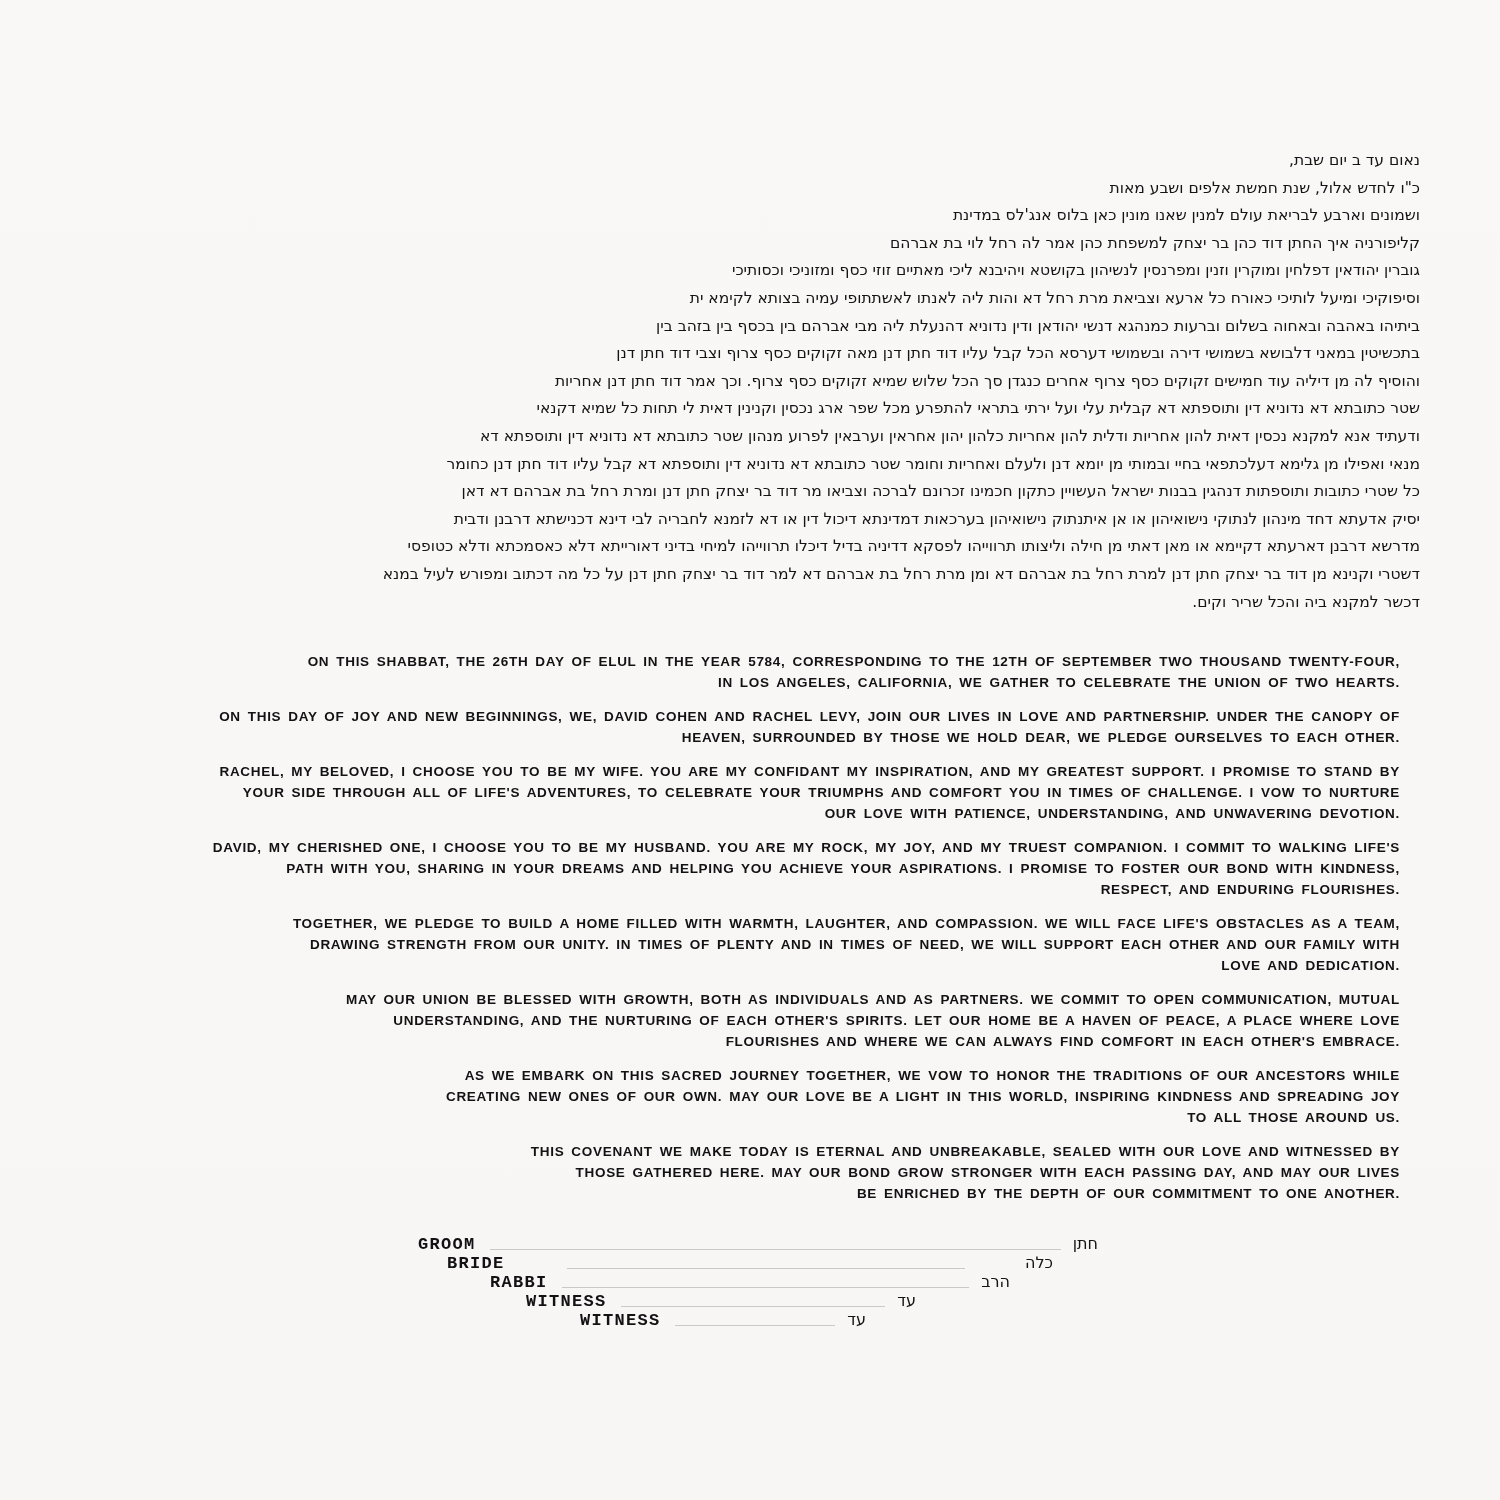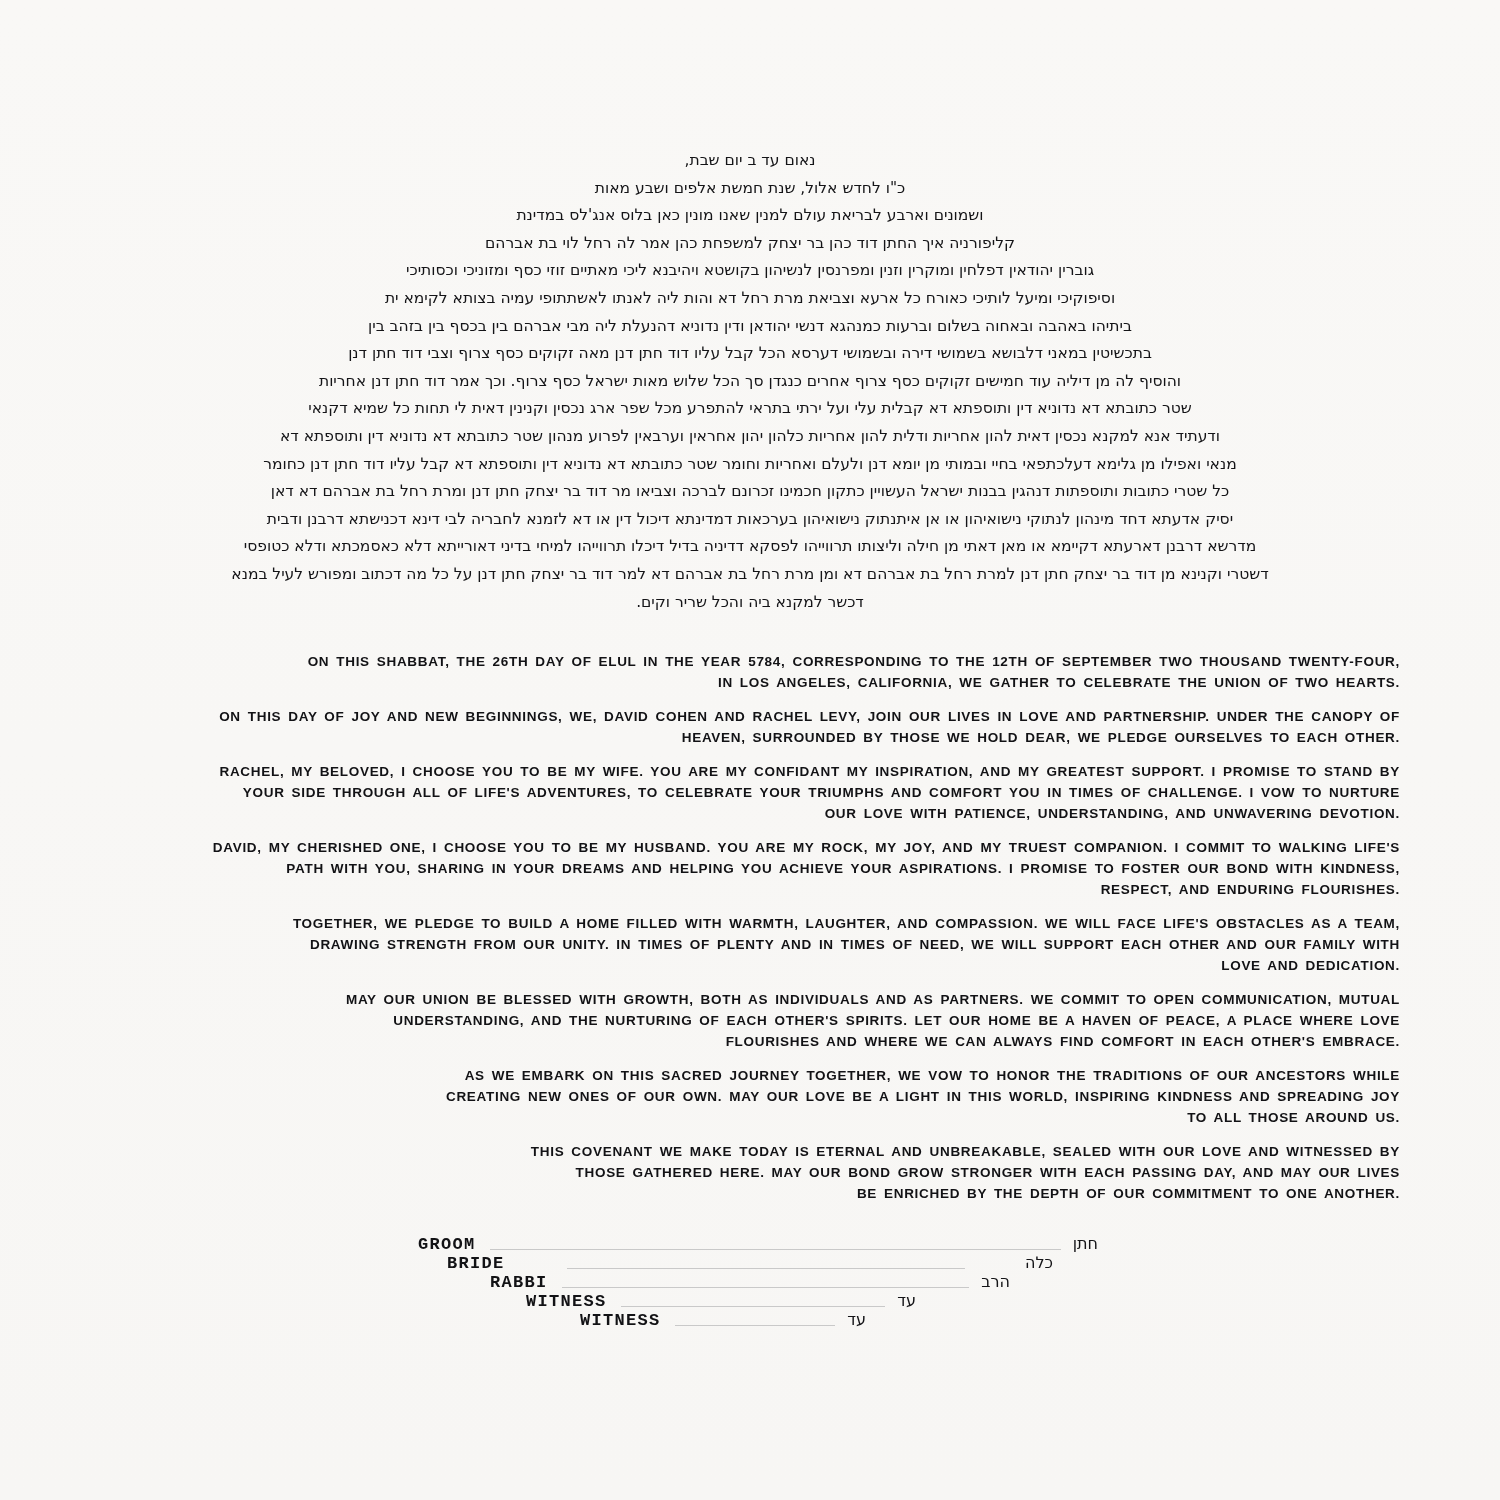--- a/index.html
+++ b/index.html
@@ -22,21 +22,21 @@
     top: 147px;
     left: 80px;
     right: 80px;
     text-align: center;
     direction: rtl;
     font-family: "DejaVu Sans", sans-serif;
     font-size: 15.5px;
     line-height: 27.6px;
     color: #141417;
   }
-  .h-line { white-space: nowrap; }
+  .h-line { white-space: nowrap; text-align: right; }
 
   
   .english-block {
     position: absolute;
     top: 651px;
     left: 100px;
     right: 100px;
     text-align: center;
     font-family: "Liberation Sans", sans-serif;
     font-weight: 700;
@@ -92,21 +92,21 @@
 
   <div class="hebrew-block">
     <div class="h-line">נאום עד ב יום שבת,</div>
     <div class="h-line">כ"ו לחדש אלול, שנת חמשת אלפים ושבע מאות</div>
     <div class="h-line">ושמונים וארבע לבריאת עולם למנין שאנו מונין כאן בלוס אנג'לס במדינת</div>
     <div class="h-line">קליפורניה איך החתן דוד כהן בר יצחק למשפחת כהן אמר לה רחל לוי בת אברהם</div>
     <div class="h-line">גוברין יהודאין דפלחין ומוקרין וזנין ומפרנסין לנשיהון בקושטא ויהיבנא ליכי מאתיים זוזי כסף ומזוניכי וכסותיכי</div>
     <div class="h-line">וסיפוקיכי ומיעל לותיכי כאורח כל ארעא וצביאת מרת רחל דא והות ליה לאנתו לאשתתופי עמיה בצותא לקימא ית</div>
     <div class="h-line">ביתיהו באהבה ובאחוה בשלום וברעות כמנהגא דנשי יהודאן ודין נדוניא דהנעלת ליה מבי אברהם בין בכסף בין בזהב בין</div>
     <div class="h-line">בתכשיטין במאני דלבושא בשמושי דירה ובשמושי דערסא הכל קבל עליו דוד חתן דנן מאה זקוקים כסף צרוף וצבי דוד חתן דנן</div>
-    <div class="h-line">והוסיף לה מן דיליה עוד חמישים זקוקים כסף צרוף אחרים כנגדן סך הכל שלוש מאות ישראל כסף צרוף. וכך אמר דוד חתן דנן אחריות</div>
+    <div class="h-line">והוסיף לה מן דיליה עוד חמישים זקוקים כסף צרוף אחרים כנגדן סך הכל שלוש שמיא זקוקים כסף צרוף. וכך אמר דוד חתן דנן אחריות</div>
     <div class="h-line">שטר כתובתא דא נדוניא דין ותוספתא דא קבלית עלי ועל ירתי בתראי להתפרע מכל שפר ארג נכסין וקנינין דאית לי תחות כל שמיא דקנאי</div>
     <div class="h-line">ודעתיד אנא למקנא נכסין דאית להון אחריות ודלית להון אחריות כלהון יהון אחראין וערבאין לפרוע מנהון שטר כתובתא דא נדוניא דין ותוספתא דא</div>
     <div class="h-line">מנאי ואפילו מן גלימא דעלכתפאי בחיי ובמותי מן יומא דנן ולעלם ואחריות וחומר שטר כתובתא דא נדוניא דין ותוספתא דא קבל עליו דוד חתן דנן כחומר</div>
     <div class="h-line">כל שטרי כתובות ותוספתות דנהגין בבנות ישראל העשויין כתקון חכמינו זכרונם לברכה וצביאו מר דוד בר יצחק חתן דנן ומרת רחל בת אברהם דא דאן</div>
     <div class="h-line">יסיק אדעתא דחד מינהון לנתוקי נישואיהון או אן איתנתוק נישואיהון בערכאות דמדינתא דיכול דין או דא לזמנא לחבריה לבי דינא דכנישתא דרבנן ודבית</div>
     <div class="h-line">מדרשא דרבנן דארעתא דקיימא או מאן דאתי מן חילה וליצותו תרווייהו לפסקא דדיניה בדיל דיכלו תרווייהו למיחי בדיני דאורייתא דלא כאסמכתא ודלא כטופסי</div>
     <div class="h-line">דשטרי וקנינא מן דוד בר יצחק חתן דנן למרת רחל בת אברהם דא ומן מרת רחל בת אברהם דא למר דוד בר יצחק חתן דנן על כל מה דכתוב ומפורש לעיל במנא</div>
     <div class="h-line">דכשר למקנא ביה והכל שריר וקים.</div>
   </div>
 

